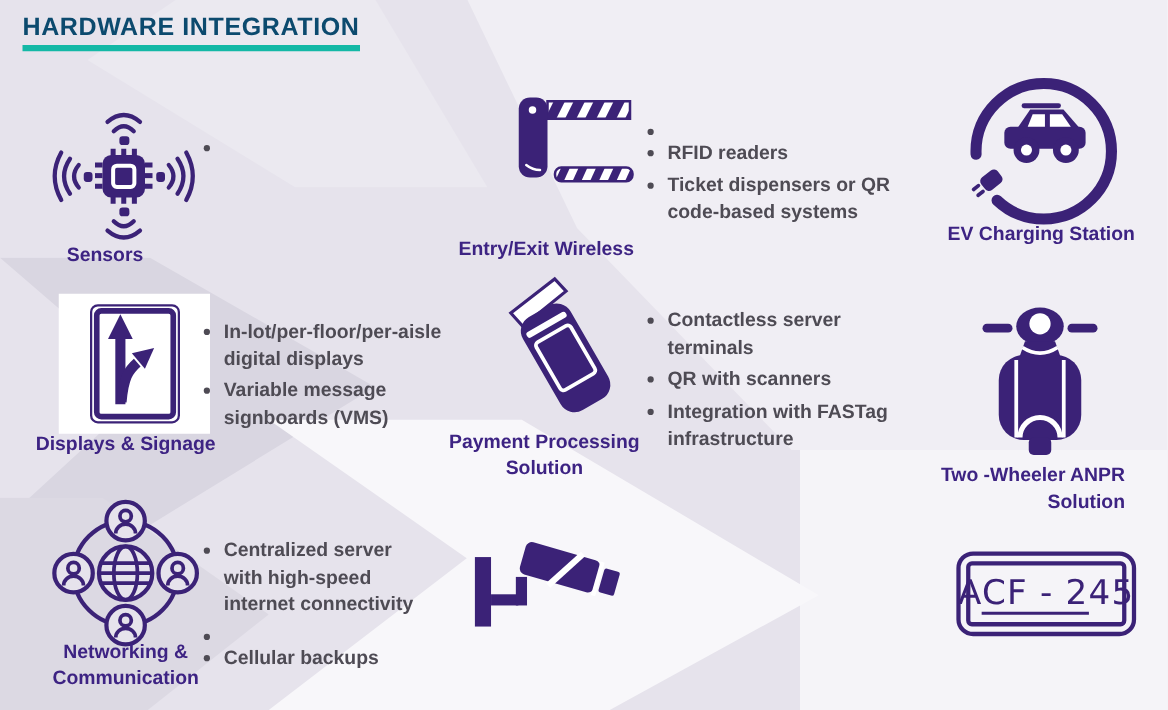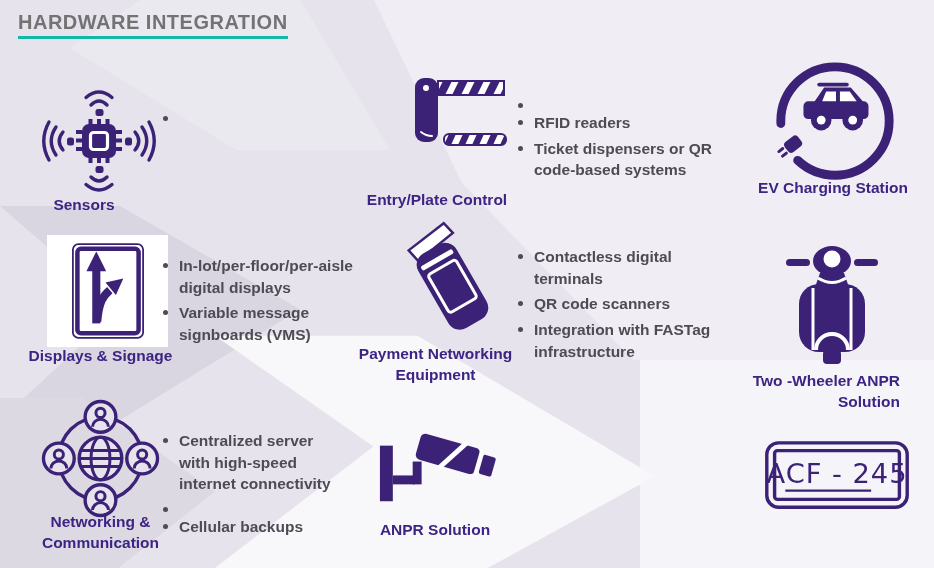--- a/index.html
+++ b/index.html
@@ -18,22 +18,22 @@
   .chevD{left:0;top:398px;width:215px;height:170px;background:#dcd9e3;
     clip-path:polygon(0 0,38% 0,100% 55%,55% 100%,0 100%);}
   .chevE{left:215px;top:298px;width:440px;height:270px;background:#f8f7fa;
     clip-path:polygon(0 14%,46% 14%,100% 66%,62% 100%,0 100%,36% 55%);}
   .chevF{left:70px;top:0;width:320px;height:150px;background:#ebe9f0;
     clip-path:polygon(22% 0,72% 0,100% 100%,52% 100%,0 32%);}
 
   
   .title{
     position:absolute;left:18px;top:11px;display:inline-block;
-    font-size:20px;font-weight:bold;letter-spacing:.5px;color:#737373;
-    border-bottom:3px solid #14b8a6;padding-bottom:2px;
+    font-size:20px;font-weight:bold;letter-spacing:.5px;color:#0c4a6e;
+    border-bottom:5px solid #14b8a6;padding-bottom:2px;
   }
   .label{
     position:absolute;font-size:15.5px;font-weight:bold;color:#3d2383;
     text-align:center;line-height:1.35;
   }
   .blist{position:absolute;display:flex;flex-direction:column;gap:4px;}
   .bitem{display:flex;gap:11px;}
   .bdot{width:5px;height:5px;border-radius:50%;background:#4e4b54;margin-top:8px;flex:none;}
   .btext{font-size:15.5px;font-weight:bold;color:#4e4b54;line-height:1.4;}
 
@@ -123,21 +123,21 @@
           <polygon points="70,73 75,62 82,62 77,73"></polygon>
         <polygon points="84,73 89,62 96,62 91,73"></polygon>
           <polygon points="98,73 103,62 110,62 105,73"></polygon>
         <polygon points="112,73 117,62 124,62 119,73"></polygon>
       </g>
       <rect x="27" y="6" width="23" height="64" rx="9" fill="#3b2277"></rect>
       <circle cx="38" cy="16" r="3" fill="#ffffff"></circle>
       <path d="M33,60 q5,4 11,4" stroke="#ffffff" stroke-width="2" fill="none" stroke-linecap="round"></path>
     </svg>
   </div>
-  <div class="label" style="left:352px;top:190px;width:170px;">Entry/Plate Control</div>
+  <div class="label" style="left:352px;top:190px;width:170px;">Entry/Exit Wireless</div>
   <div class="blist" style="left:518px;top:95px;width:235px;">
     <div class="bitem">
         <span class="bdot"></span>
       </div>
     <div class="bitem">
         <span class="bdot"></span>
         <span class="btext">RFID readers</span>
       </div>
     <div class="bitem">
         <span class="bdot"></span>
@@ -195,29 +195,29 @@
   <div class="icon" style="left:380px;top:224px;">
     <svg width="135" height="122" viewBox="0 0 135 120">
       <g transform="rotate(-30 70 65)">
         <polygon points="54,10 98,4 101,17 57,24" fill="#ffffff" stroke="#3b2277" stroke-width="2.5"></polygon>
         <rect x="52" y="20" width="44" height="86" rx="13" fill="#3b2277"></rect>
         <rect x="56" y="30" width="36" height="5" rx="2" fill="#ffffff"></rect>
         <rect x="58" y="41" width="32" height="44" rx="3" fill="#3b2277" stroke="#ffffff" stroke-width="3"></rect>
       </g>
     </svg>
   </div>
-  <div class="label" style="left:348px;top:344px;width:175px;">Payment Networking Equipment</div>
+  <div class="label" style="left:348px;top:344px;width:175px;">Payment Processing Solution</div>
   <div class="blist" style="left:518px;top:246px;width:215px;">
     <div class="bitem">
         <span class="bdot"></span>
-        <span class="btext">Contactless digital terminals</span>
-      </div>
-    <div class="bitem">
-        <span class="bdot"></span>
-        <span class="btext">QR code scanners</span>
+        <span class="btext">Contactless server terminals</span>
+      </div>
+    <div class="bitem">
+        <span class="bdot"></span>
+        <span class="btext">QR with scanners</span>
       </div>
     <div class="bitem">
         <span class="bdot"></span>
         <span class="btext">Integration with FASTag infrastructure</span>
       </div>
   </div>
 
   <div class="icon" style="left:782px;top:230px;">
     <svg width="100" height="138" viewBox="0 0 100 138">
       <g fill="#3b2277">
@@ -298,21 +298,20 @@
           <rect x="46" y="24" width="62" height="27" rx="5"></rect>
           <rect x="112" y="28" width="13" height="20" rx="2"></rect>
         </g>
       </g>
       <g transform="rotate(16 82 42)" stroke="#ffffff" fill="none">
         <path d="M109,24 V52" stroke-width="3.5"></path>
         <path d="M92,22 L72,54" stroke-width="5"></path>
       </g>
     </svg>
   </div>
-  <div class="label" style="left:360px;top:520px;width:150px;">ANPR Solution</div>
 
   <div class="icon" style="left:763px;top:437px;">
     <svg width="148" height="78" viewBox="0 0 150 80">
       <rect x="3" y="6" width="144" height="66" rx="12" fill="none" stroke="#3b2277" stroke-width="3.5"></rect>
       <rect x="11" y="14" width="128" height="50" rx="3" fill="none" stroke="#3b2277" stroke-width="3.5"></rect>
       <text x="75" y="47" text-anchor="middle" font-family="DejaVu Sans, sans-serif" font-size="28" fill="#3b2277" letter-spacing="1">ACF - 245</text>
       <path d="M22,55 H110" stroke="#3b2277" stroke-width="2.5"></path>
     </svg>
   </div>
 

